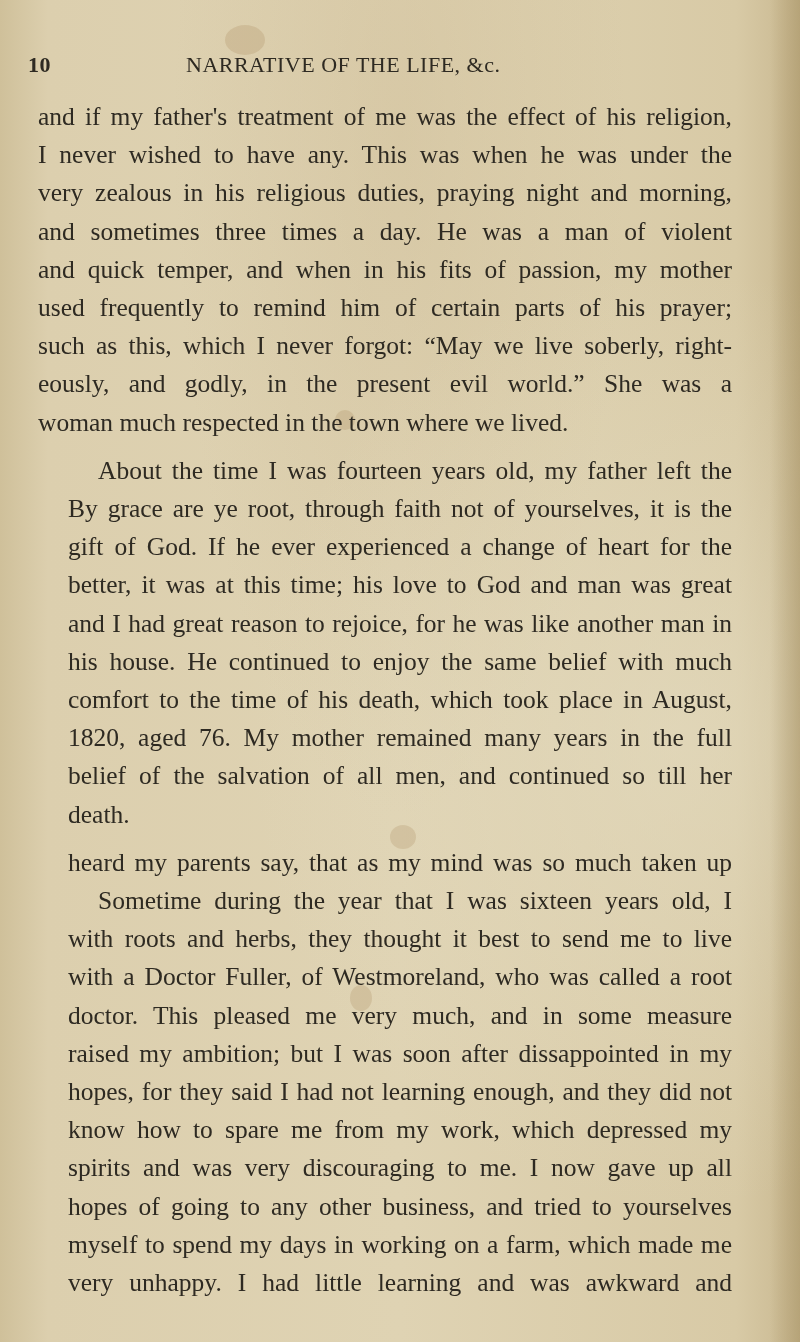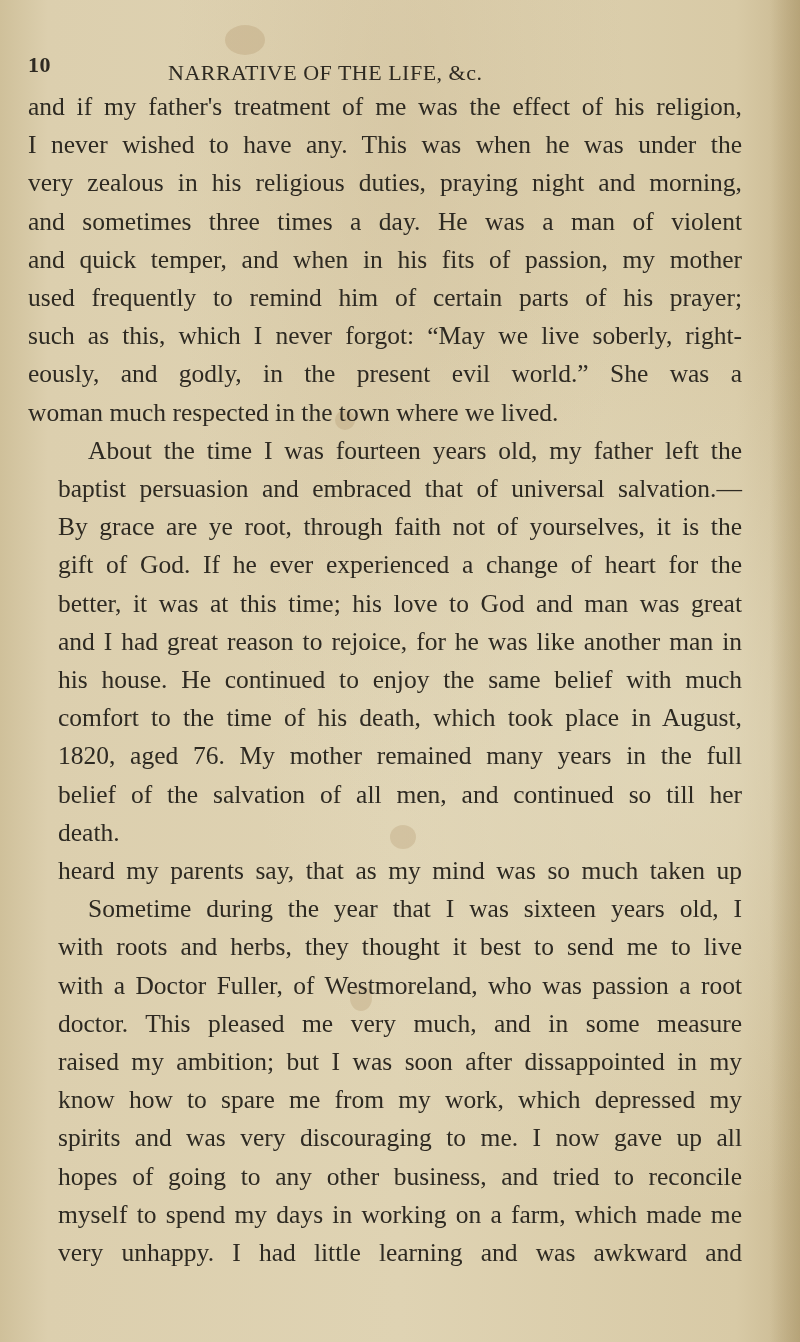--- a/index.html
+++ b/index.html
@@ -15,27 +15,27 @@
     color: #2e2a22;
   }
   .page {
     position: absolute; left: 28px; top: 0; width: 714px; height: 1192px;
   }
   .header {
     position: absolute; top: 52px; left: 0; width: 714px; height: 30px;
     font-size: 22px; letter-spacing: 0.5px;
   }
   .page-number { position: absolute; left: 0; top: 0; font-weight: bold; }
-  .running-head { position: absolute; left: 140px; top: 0; margin-top: 8px; }
+  .running-head { position: absolute; left: 158px; top: 0; }
   .body-text {
     position: absolute; top: 88px; left: 0; width: 714px;
     font-size: 25.5px; line-height: 38.2px;
     text-align: justify;
   }
-  .para { margin: 0; }
+  .para { margin: 10px; }
   .para.indent { text-indent: 30px; }
   .line { display: block; text-align: justify; text-align-last: justify; white-space: nowrap; }
   .line.last { text-align-last: left; }
   .stain {
     position: absolute; border-radius: 50%;
     background: rgba(150,110,60,0.18);
   }
   .right-edge {
     position: absolute; right: 0; top: 0; width: 30px; height: 1342px;
     background: linear-gradient(90deg, rgba(180,160,120,0) 0%, rgba(170,150,105,0.6) 100%);
@@ -63,38 +63,38 @@
         <span class="line">very zealous in his religious duties, praying night and morning,</span>
         <span class="line">and sometimes three times a day. He was a man of violent</span>
         <span class="line">and quick temper, and when in his fits of passion, my mother</span>
         <span class="line">used frequently to remind him of certain parts of his prayer;</span>
         <span class="line">such as this, which I never forgot: “May we live soberly, right-</span>
         <span class="line">eously, and godly, in the present evil world.” She was a</span>
         <span class="line last">woman much respected in the town where we lived.</span>
       </div>
       <div class="para indent">
         <span class="line" style="padding-left: 30px;">About the time I was fourteen years old, my father left the</span>
-        <span class="line">baptist persuasion and embraced that of universal salvation.—</span>
         <span class="line">By grace are ye root, through faith not of yourselves, it is the</span>
         <span class="line">gift of God. If he ever experienced a change of heart for the</span>
         <span class="line">better, it was at this time; his love to God and man was great</span>
         <span class="line">and I had great reason to rejoice, for he was like another man in</span>
         <span class="line">his house. He continued to enjoy the same belief with much</span>
         <span class="line">comfort to the time of his death, which took place in August,</span>
         <span class="line">1820, aged 76. My mother remained many years in the full</span>
         <span class="line">belief of the salvation of all men, and continued so till her</span>
         <span class="line last">death.</span>
       </div>
       <div class="para indent">
         <span class="line">heard my parents say, that as my mind was so much taken up</span>
         <span class="line" style="padding-left: 30px;">Sometime during the year that I was sixteen years old, I</span>
         <span class="line">with roots and herbs, they thought it best to send me to live</span>
-        <span class="line">with a Doctor Fuller, of Westmoreland, who was passion a root</span>
+        <span class="line">with a Doctor Fuller, of Westmoreland, who was called a root</span>
         <span class="line">doctor. This pleased me very much, and in some measure</span>
         <span class="line">raised my ambition; but I was soon after dissappointed in my</span>
+        <span class="line">hopes, for they said I had not learning enough, and they did not</span>
         <span class="line">know how to spare me from my work, which depressed my</span>
         <span class="line">spirits and was very discouraging to me. I now gave up all</span>
-        <span class="line">hopes of going to any other business, and tried to reconcile</span>
+        <span class="line">hopes of going to any other business, and tried to yourselves</span>
         <span class="line">myself to spend my days in working on a farm, which made me</span>
         <span class="line">very unhappy. I had little learning and was awkward and</span>
       </div>
     </div>
 </div>
 
 </body></html>

